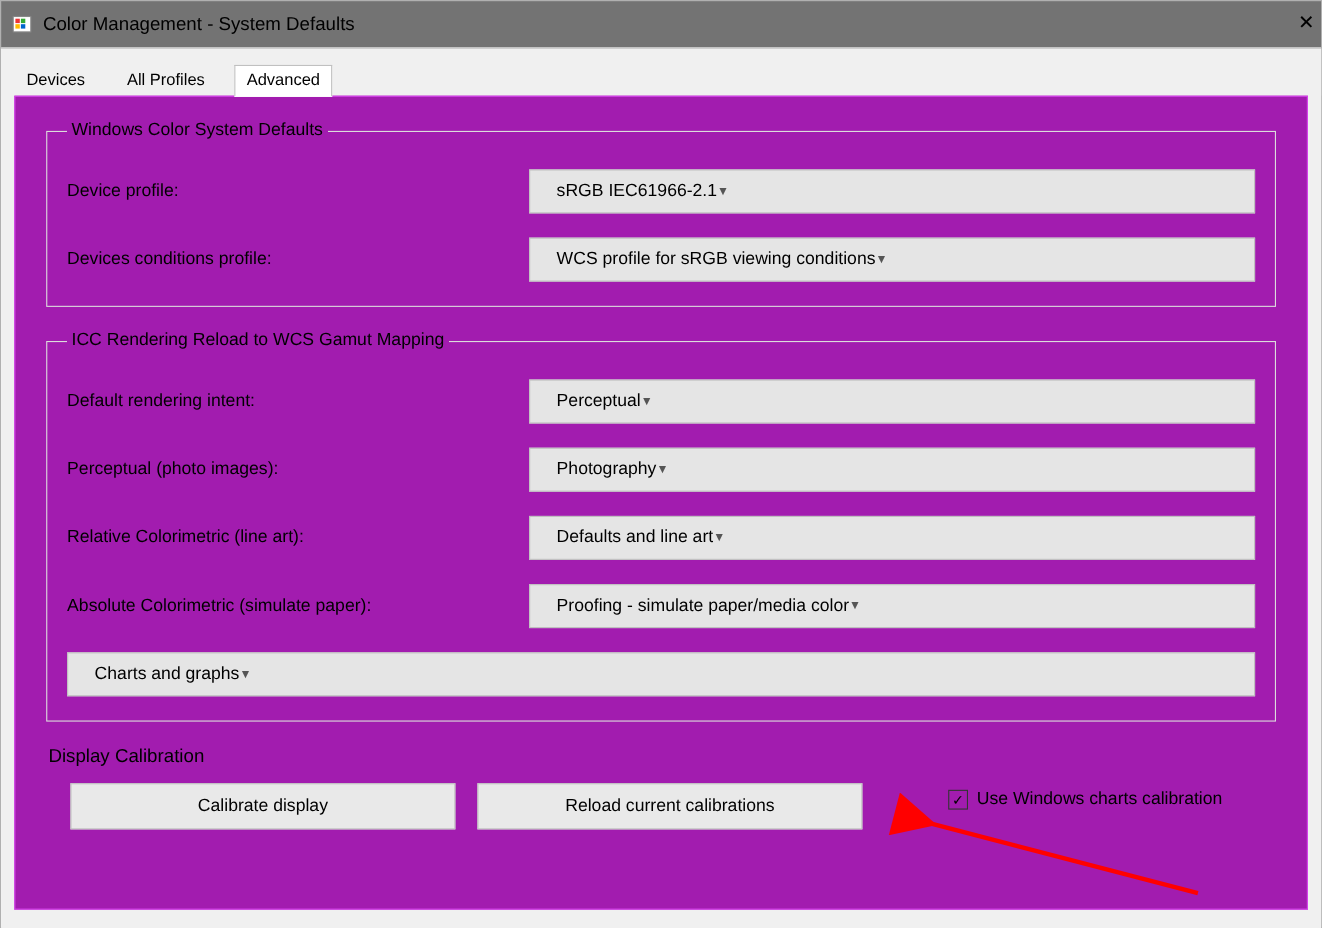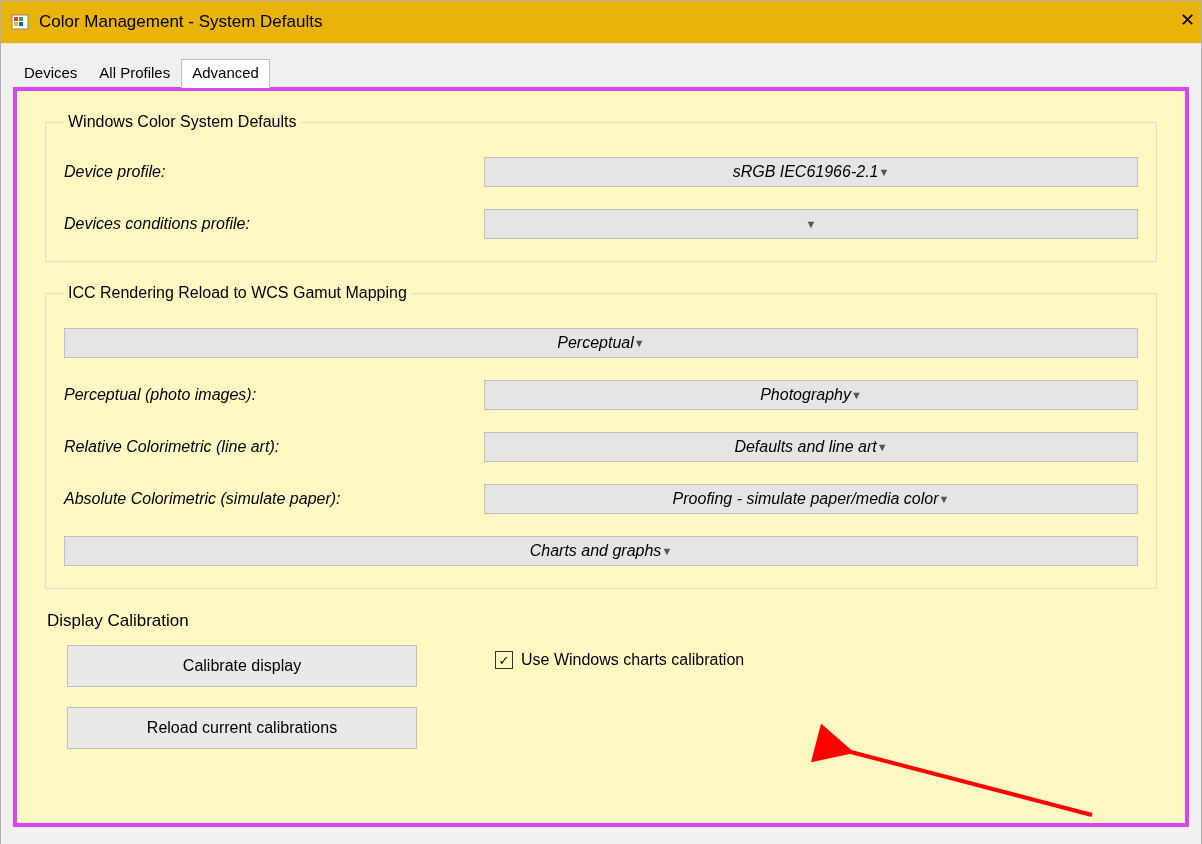--- a/index.html
+++ b/index.html
@@ -20,21 +20,21 @@
     border: 1px solid #b0b0b0;
     box-sizing: border-box;
     background: #fff;
   }
   .titlebar {
     display: flex;
     align-items: center;
     height: 42px;
     padding: 0 10px;
     border-bottom: 1px solid #e5e5e5;
-    background: #eab308;
+    background: #737373;
     position: relative;
   }
   .titlebar .icon {
     width: 20px; height: 20px; margin-right: 8px;
   }
   .titlebar .title {
     font-size: 17px;
   }
   .titlebar .close-x {
     position: absolute;
@@ -47,95 +47,94 @@
   .client {
     background: #f0f0f0;
     height: calc(100% - 42px);
     box-sizing: border-box;
     padding: 0;
   }
   .tabstrip {
     display: flex;
     align-items: flex-end;
     padding: 14px 12px 0 12px;
-    gap: 0;
+    gap: 16px;
     background: #f0f0f0;
   }
   .tab {
     padding: 4px 10px 6px 10px;
     font-size: 15px;
     border: 1px solid transparent;
     position: relative;
     top: 1px;
     cursor: default;
   }
   .tab.active {
     background: #fff;
     border: 1px solid #c0c0c0;
     border-bottom: 1px solid #fff;
     z-index: 2;
   }
   .tabpage {
-    background: #fef9c3;
-    border: 4px solid #d946ef;
+    background: #a21caf;
+    border: 1px solid #d946ef;
     margin: 0 12px 12px 12px;
     height: calc(100% - 60px);
     box-sizing: border-box;
     padding: 22px 28px;
     position: relative;
   }
   fieldset.group {
     border: 1px solid #dcdcdc;
     margin: 0 0 22px 0;
     padding: 14px 18px 22px 18px;
     box-sizing: border-box;
   }
   fieldset.group > legend {
     font-size: 16px;
     padding: 0 4px;
   }
   .row {
     display: flex;
     align-items: center;
     margin-top: 22px;
-    font-style: italic;
   }
   .row:first-of-type { margin-top: 12px; }
   .row .label {
     width: 420px;
     font-size: 16px;
   }
   .row .combo {
     flex: 1;
   }
   .combo-box {
     display: flex;
     align-items: center;
-    justify-content: center;
-    height: 30px;
+    justify-content: flex-start;
+    height: 40px;
     padding: 0 24px;
     background: #e5e5e5;
     border: 1px solid #bfbfbf;
     font-size: 16px;
     box-sizing: border-box;
     width: 100%;
   }
   .combo-box .chev {
     font-size: 11px;
     color: #555;
   }
   .calib-area {
     display: flex;
     align-items: flex-start;
     gap: 78px;
     padding: 4px 0 0 22px;
   }
   .btn-col {
     display: flex;
-    flex-direction: column;
+    flex-direction: row;
     gap: 20px;
   }
   .win-btn {
     width: 348px;
     height: 40px;
     background: #e9e9e9;
     border: 1px solid #bfbfbf;
     font-size: 16px;
     display: flex;
     align-items: center;
@@ -208,30 +207,32 @@
               <span>sRGB IEC61966-2.1</span>
               <span class="chev">▼</span>
             </div>
           </div>
         </div>
 
         <div class="row">
           <div class="label">Devices conditions profile:</div>
           <div class="combo">
             <div class="combo-box">
+              <span>WCS profile for sRGB viewing conditions</span>
               <span class="chev">▼</span>
             </div>
           </div>
         </div>
       </fieldset>
 
       <fieldset class="group">
         <legend>ICC Rendering Reload to WCS Gamut Mapping</legend>
 
         <div class="row">
+          <div class="label">Default rendering intent:</div>
           <div class="combo">
             <div class="combo-box">
               <span>Perceptual</span>
               <span class="chev">▼</span>
             </div>
           </div>
         </div>
 
         <div class="row">
           <div class="label">Perceptual (photo images):</div>

